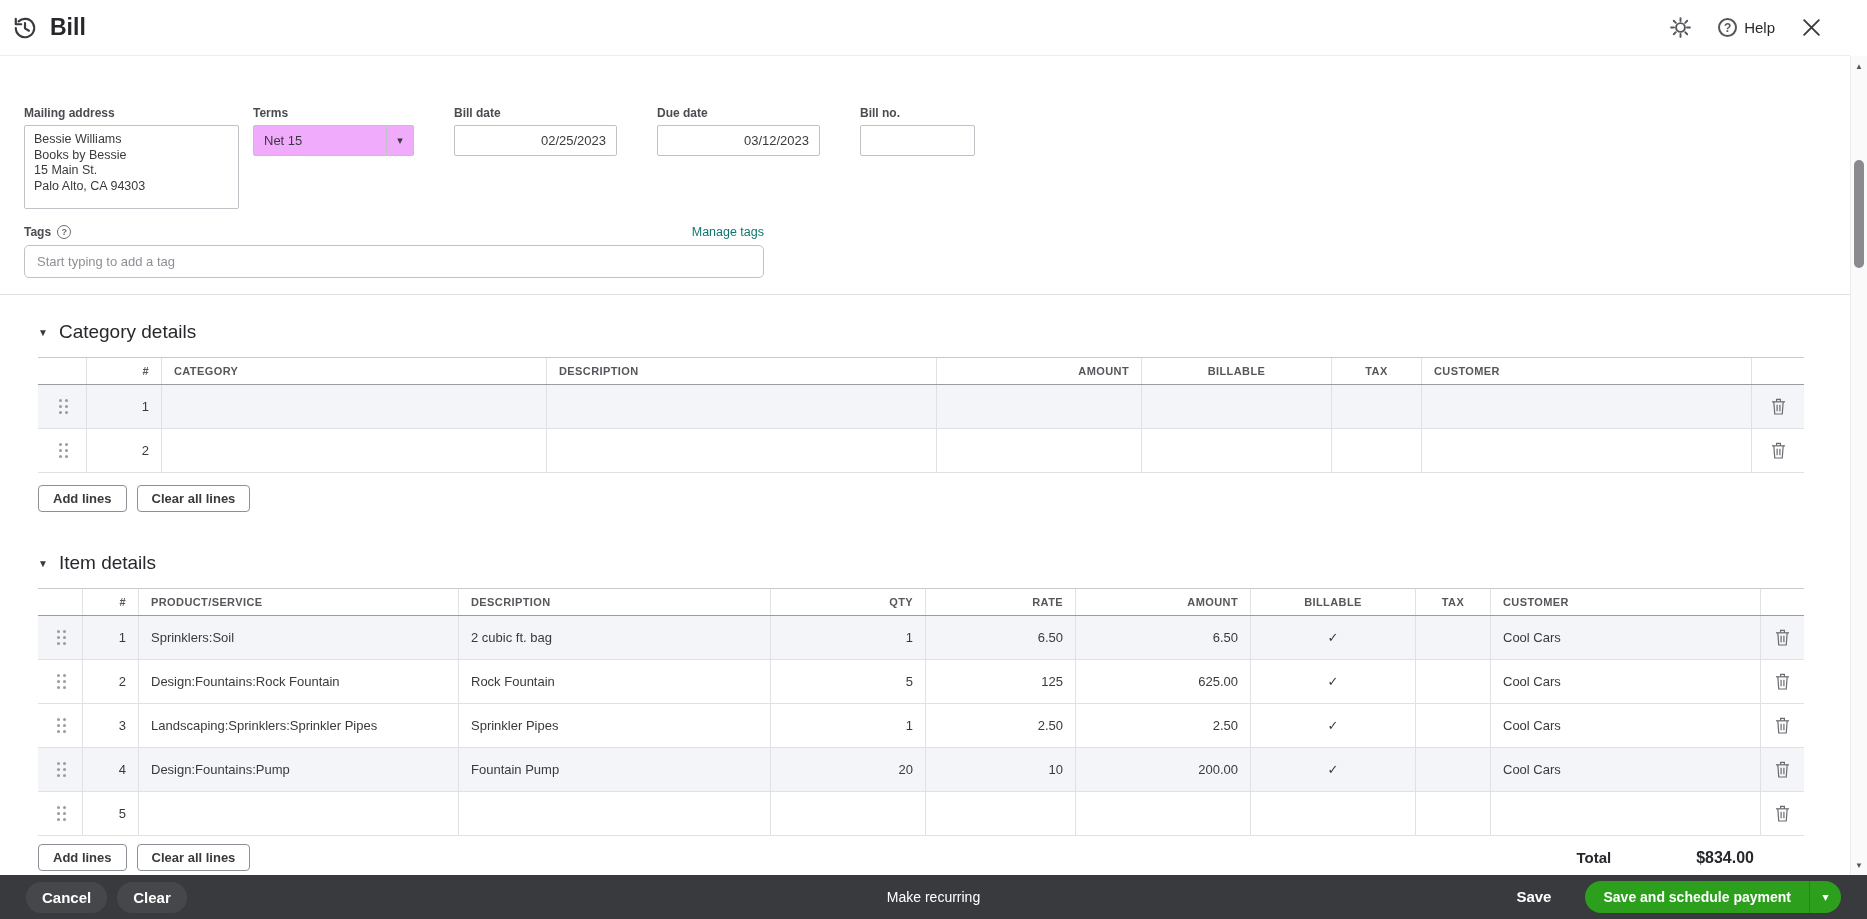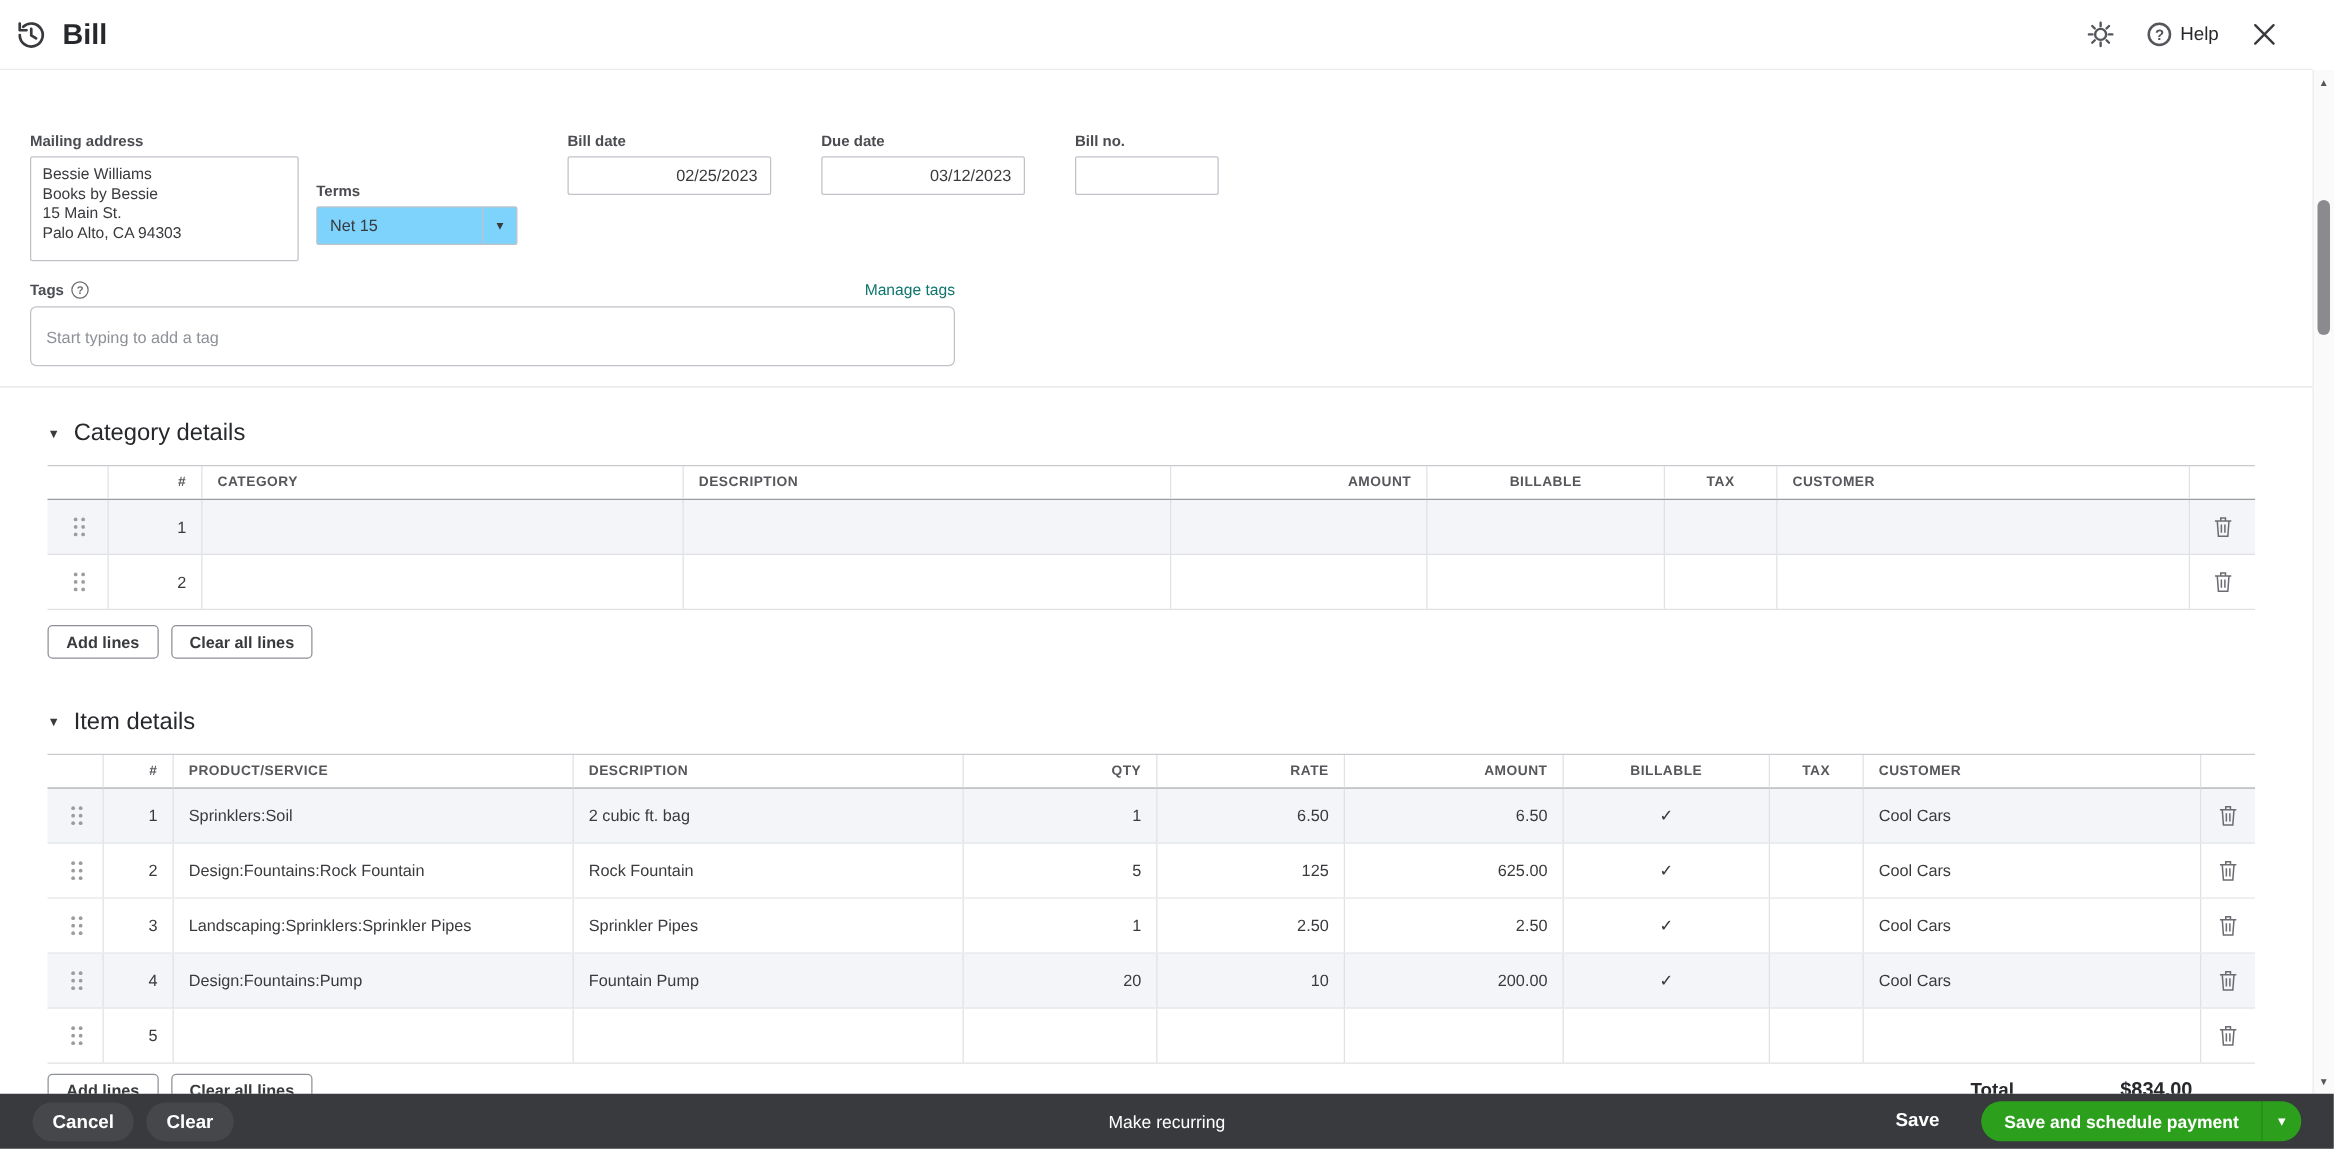--- a/index.html
+++ b/index.html
@@ -16,36 +16,36 @@
   .help-wrap { display:flex; align-items:center; gap:7px; font-size:15px; color:#26282c; cursor:pointer; }
   .q-circle { width:19px; height:19px; border:2px solid #54565b; border-radius:50%; display:inline-flex;
     align-items:center; justify-content:center; font-size:12px; font-weight:700; color:#54565b; }
 
   
   .form-row { display:flex; align-items:flex-start; margin:50px 0 0 24px; }
   .fgroup { display:flex; flex-direction:column; }
   .flabel { font-size:12px; font-weight:700; color:#4b4c51; margin-bottom:5px; }
   .tbox { width:215px; height:84px; border:1px solid #bfc2c7; border-radius:2px; padding:6px 9px;
     font-size:12.5px; line-height:15.5px; color:#393a3d; white-space:pre-line; overflow:hidden; background:#fff; }
-  .selectbox { width:161px; height:31px; border:1px solid #bfc2c7; border-radius:2px; display:flex; align-items:center; background:#7dd3fc; cursor:pointer; }
+  .selectbox { width:161px; height:31px; border:1px solid #bfc2c7; border-radius:2px; display:flex; align-items:center; background:#f0abfc; cursor:pointer; }
   .selectbox .val { flex:1; font-size:13px; padding:0 10px; }
   .selectbox .caret { width:27px; align-self:stretch; border-left:1px solid #bfc2c7; display:flex; align-items:center; justify-content:center; font-size:11px; color:#393a3d; }
   .tinput { height:31px; border:1px solid #bfc2c7; border-radius:2px; font-size:13px; padding:0 10px; color:#393a3d;
     font-family:"Liberation Sans","DejaVu Sans",sans-serif; }
   .w-date { width:163px;text-align:right; } .w-billno { width:115px; }
-  .ml-terms { margin-left:14px;margin-top:40px; } .ml-40 { margin-left:40px; }
+  .ml-terms { margin-left:14px; } .ml-40 { margin-left:40px; }
 
   
   .tags-block { margin:16px 0 0 24px; width:740px; }
   .tags-head { display:flex; align-items:center; justify-content:space-between; }
   .tags-label { display:flex; align-items:center; gap:6px; font-size:12px; font-weight:700; color:#4b4c51; }
   .q-mini { width:14px; height:14px; border:1px solid #6b6c72; border-radius:50%; display:inline-flex; align-items:center; justify-content:center;
     font-size:9px; font-weight:700; color:#6b6c72; cursor:pointer; }
   .link { font-size:12.5px; color:#0f766e; text-decoration:none; cursor:pointer; }
-  .tags-input { margin-top:6px; width:740px; height:48px; border:1px solid #bfc2c7; border-radius:5px; padding:11px 12px; font-size:13px;
+  .tags-input { margin-top:6px; width:740px; height:33px; border:1px solid #bfc2c7; border-radius:5px; padding:11px 12px; font-size:13px;
     font-family:"Liberation Sans","DejaVu Sans",sans-serif; }
   .tags-input::placeholder { color:#8d9096; }
 
   .divider { margin-top:16px; border-bottom:1px solid #e3e3e5; }
 
   
   .section { padding:26px 38px 0 38px; }
   .section.item { padding-top:40px; }
   .sec-title { display:flex; align-items:center; font-size:19px; color:#26282c; }
   .tri { font-size:10px; color:#393a3d; margin-right:11px; cursor:pointer; }

